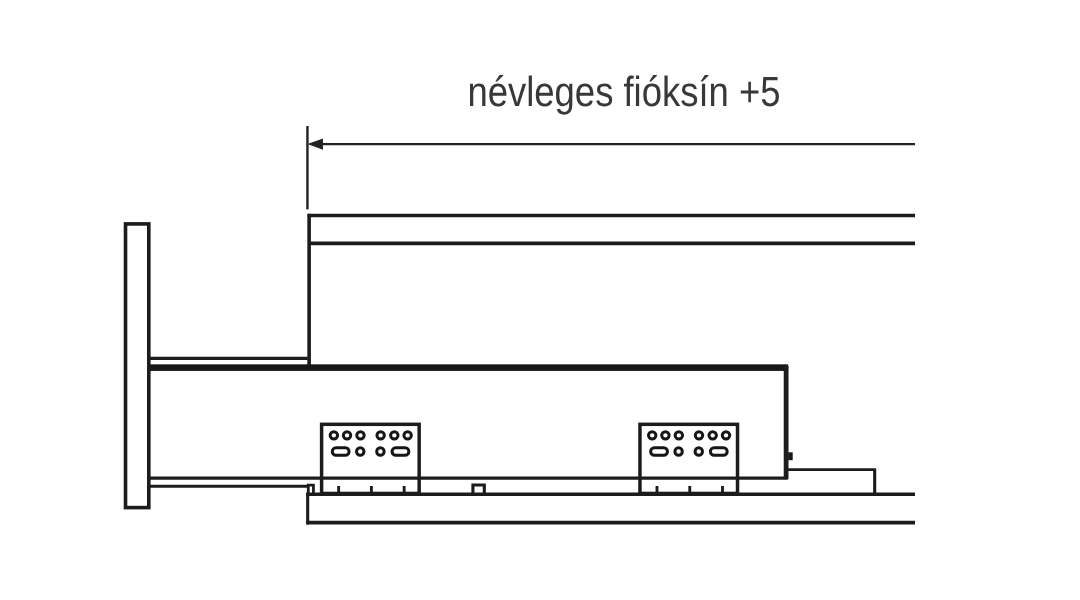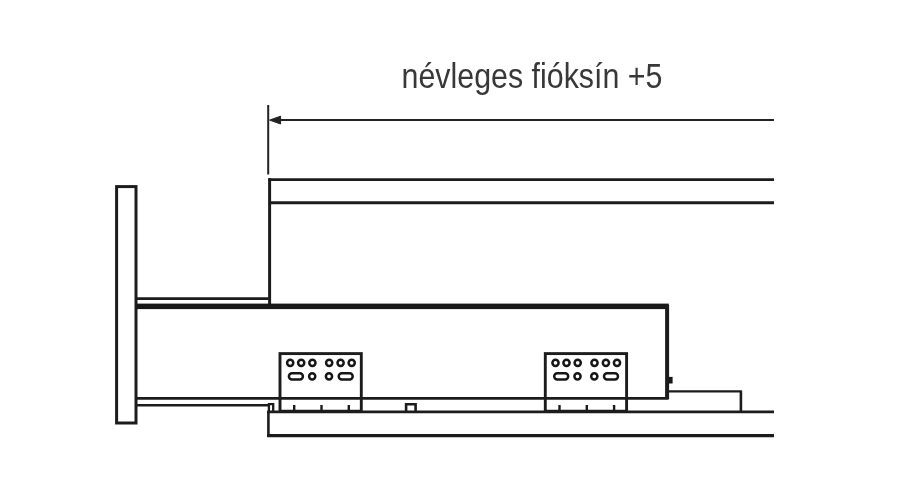--- a/index.html
+++ b/index.html
@@ -1,16 +1,16 @@
 <!DOCTYPE html>
 <html><head>
 <meta charset="utf-8">
 <style>
   html,body{margin:0;padding:0;background:#ffffff;}
-  .page{position:relative;width:762px;height:500px;background:#ffffff;overflow:hidden;margin-left:12px;}
+  .page{position:relative;width:762px;height:500px;background:#ffffff;overflow:hidden;}
   svg{position:absolute;top:0;left:0;will-change:transform;}
   text{font-family:"Liberation Sans",sans-serif;fill:#383838;}
 </style>
 </head>
 <body>
 <div class="page">
 <svg width="900" height="500" viewBox="0 0 900 500">
 
   <text x="389.5" y="88" font-size="35" textLength="261" lengthAdjust="spacingAndGlyphs">névleges fióksín +5</text>
 

